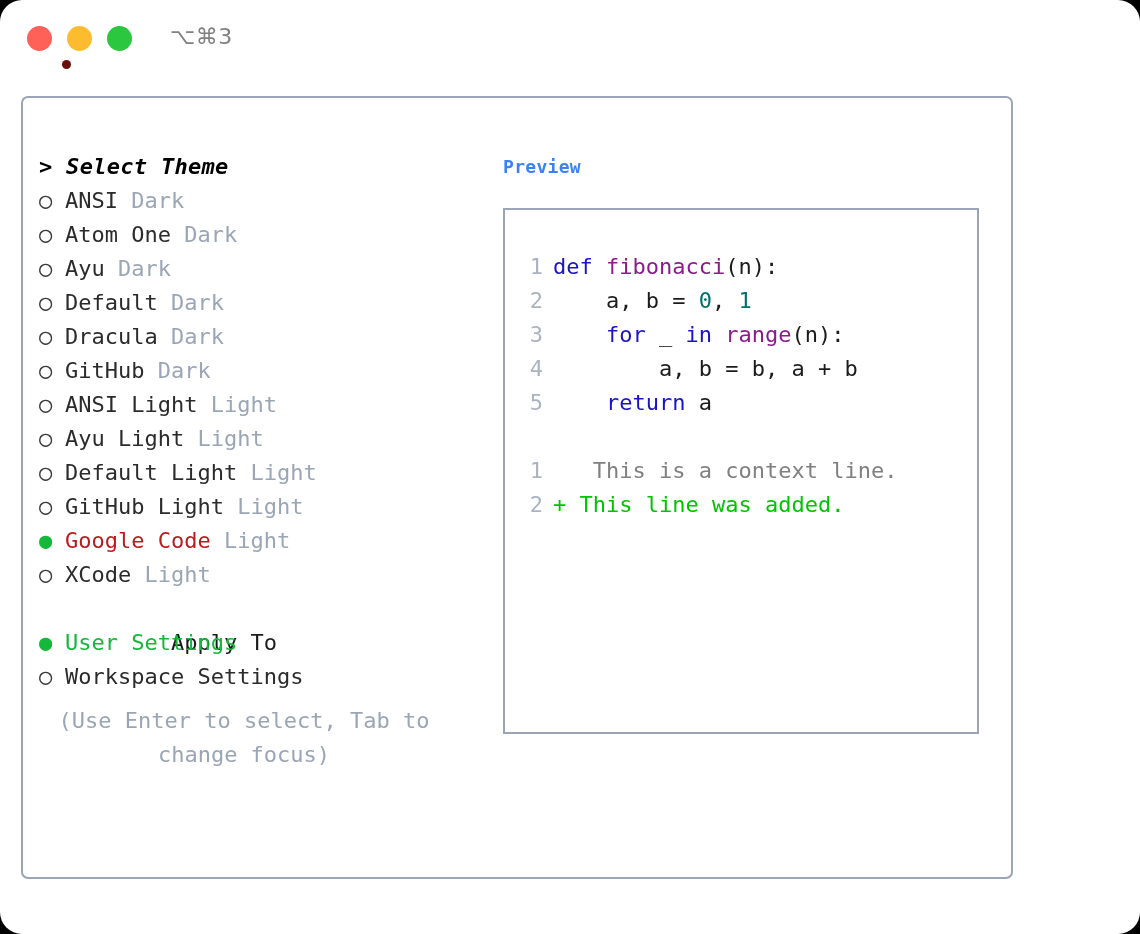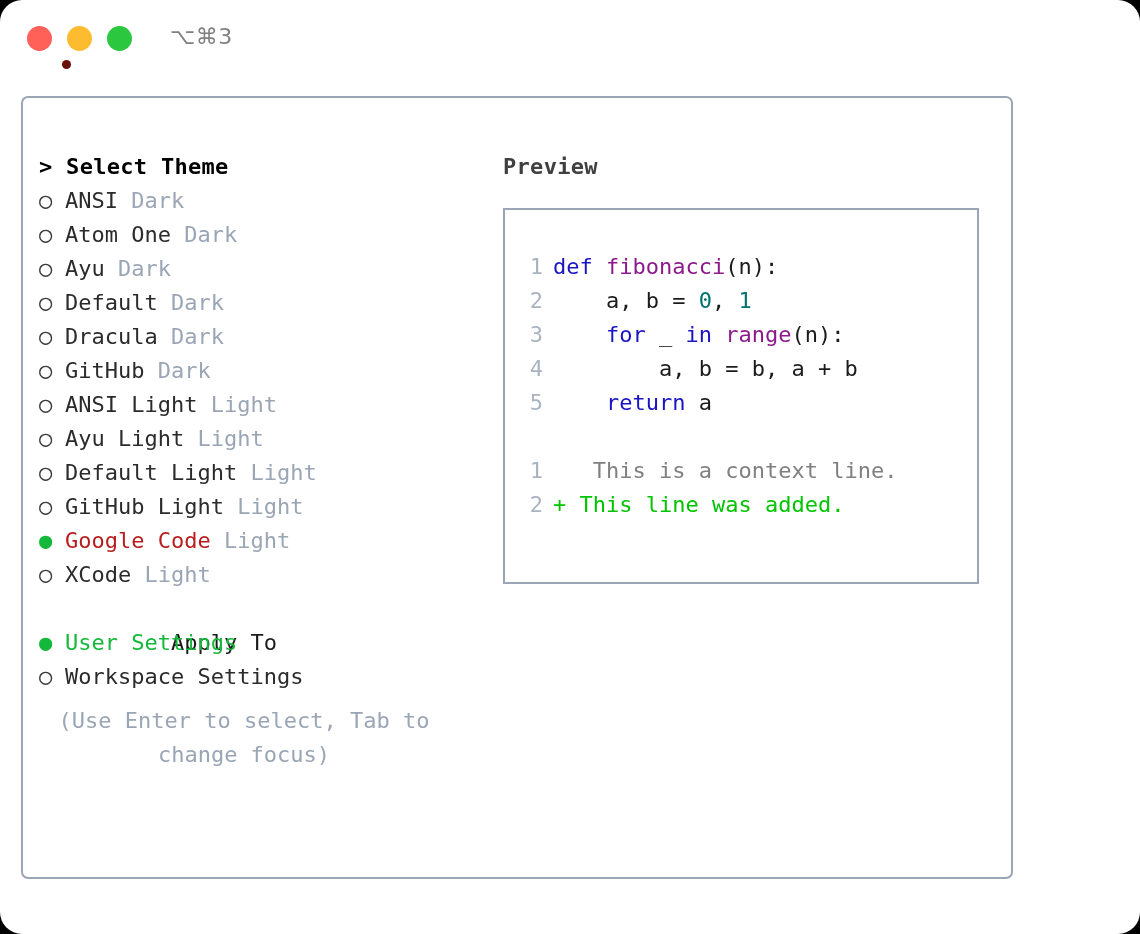--- a/index.html
+++ b/index.html
@@ -90,20 +90,21 @@
     line-height: 34px;
     font-size: 22px;
     white-space: pre;
     color: #1b1b1b;
   }
 
   .heading {
     font-weight: bold;
     color: #000000;
     letter-spacing: 0.3px;
+    font-style: italic;
   }
 
   .marker {
     display: inline-block;
     width: 26px;
   }
   .marker-filled { color: #14b83a; }
   .marker-empty  { color: #3a3a3a; }
   .marker-blank  { color: transparent; }
 
@@ -127,31 +128,31 @@
 
   
   .right-col {
     position: absolute;
     left: 480px;
     top: 52px;
     width: 490px;
   }
 
   .preview-title {
-    font-size: 22px;
+    font-size: 18px;
     font-weight: bold;
-    color: #404040;
+    color: #3b82f6;
     line-height: 34px;
     letter-spacing: 0.3px;
   }
 
   .preview-box {
     margin-top: 24px;
     width: 476px;
-    height: 376px;
+    height: 526px;
     border: 2px solid #9aa5b5;
     box-sizing: border-box;
     background: #ffffff;
     padding: 40px 0 0 0;
   }
 
   .code-line {
     font-size: 22px;
     line-height: 34px;
     white-space: pre;

